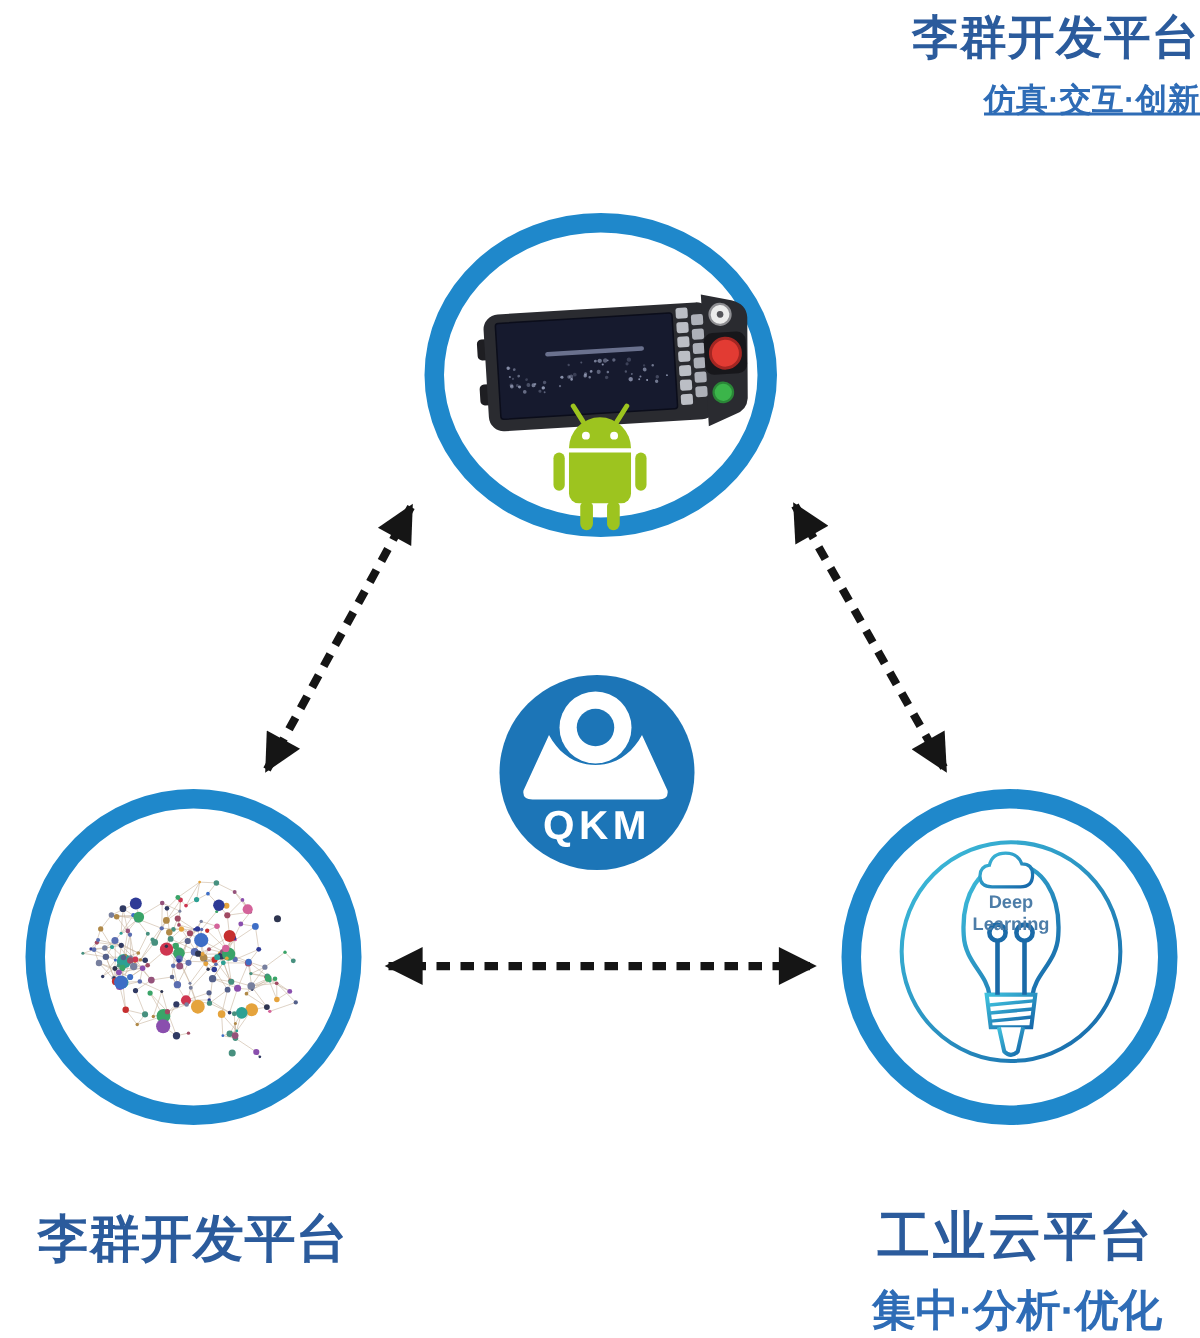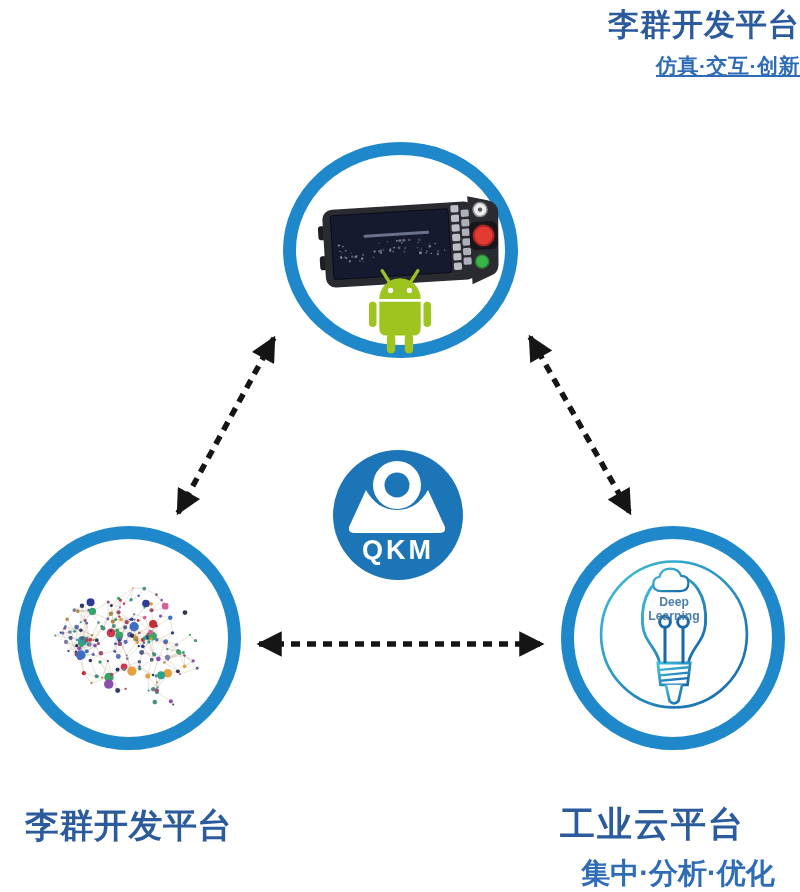--- a/index.html
+++ b/index.html
@@ -7,21 +7,21 @@
           font-family:"Liberation Sans","DejaVu Sans",sans-serif;}
   .abs{position:absolute;}
   .node-circle{position:absolute;border-style:solid;border-width:13px;border-radius:50%;
                box-sizing:border-box;background:#ffffff;}
   .label{position:absolute;font-weight:bold;white-space:nowrap;}
   .center-text{left:0;width:800px;text-align:right;}
   #top-title{top:4px;font-size:31px;letter-spacing:1px;}
   #top-sub{top:52px;font-size:21px;letter-spacing:0.5px;text-decoration:underline;}
   #bl-title{left:25px;top:803px;font-size:34px;letter-spacing:0.5px;}
   #bl-sub{left:25px;top:852px;font-size:28px;}
-  #br-title{left:560px;width:235px;top:801px;font-size:35px;letter-spacing:2px;}
+  #br-title{left:560px;width:235px;top:801px;text-align:center;font-size:35px;letter-spacing:2px;}
   #br-sub{left:558px;width:240px;top:854px;text-align:center;font-size:29px;}
   svg{display:block;}
 </style>
 </head>
 <body>
 
 <div class="canvas">
 
   <div class="label center-text" id="top-title" style="color: rgb(43, 91, 156);">李群开发平台</div>
   <div class="label center-text" id="top-sub" style="color: rgb(46, 108, 182);">仿真·交互·创新</div>

